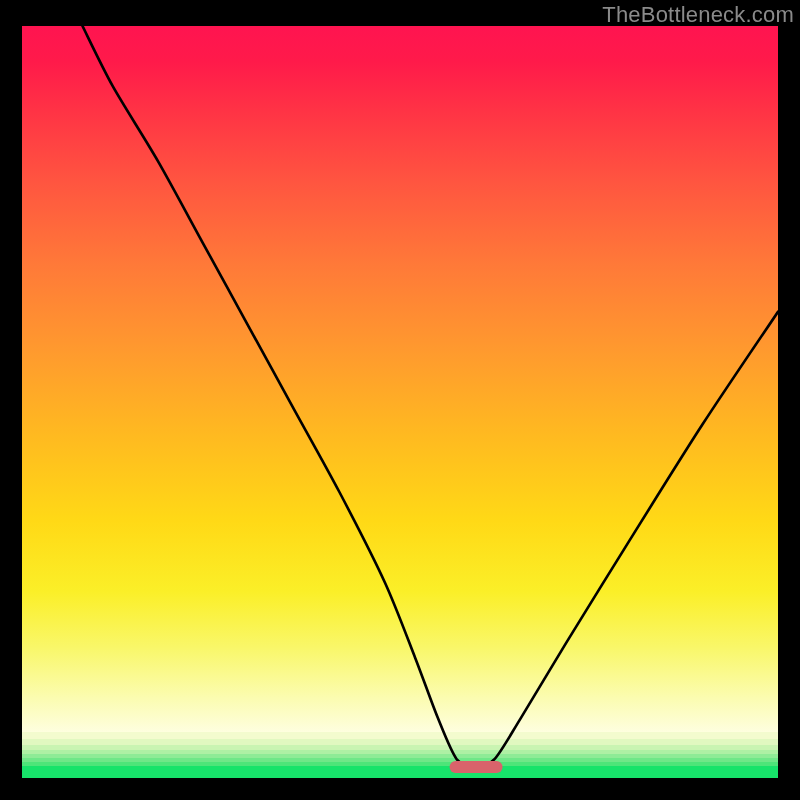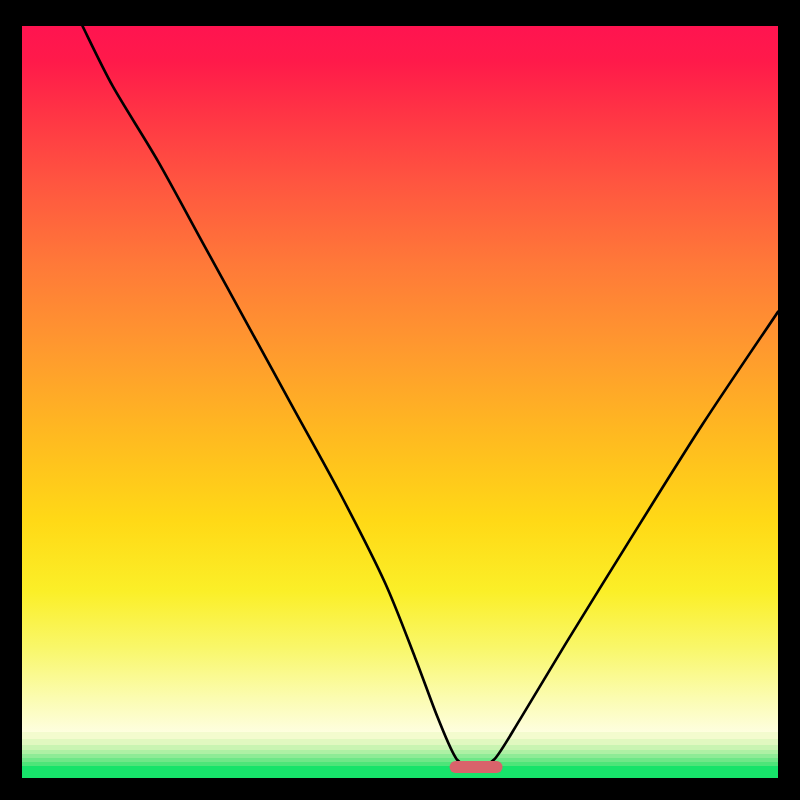--- a/index.html
+++ b/index.html
@@ -87,20 +87,21 @@
     border-radius: 999px;
     transform: translate(-50%, -50%);
     height: 12px;
   }
 </style>
 </head>
 <body>
 
 <div class="frame">
 
+  <div class="watermark">TheBottleneck.com</div>
 
   <div class="plot-area">
     <div class="grad-main"></div>
 
     <div class="bands" id="bands" style="height: 6.1%;">
         <div class="band" style="height: 14.7541%; background: rgb(243, 251, 206);"></div>
         <div class="band" style="height: 12.2951%; background: rgb(225, 248, 192);"></div>
         <div class="band" style="height: 11.4754%; background: rgb(201, 244, 178);"></div>
         <div class="band" style="height: 9.83607%; background: rgb(174, 240, 164);"></div>
         <div class="band" style="height: 9.01639%; background: rgb(142, 235, 150);"></div>

